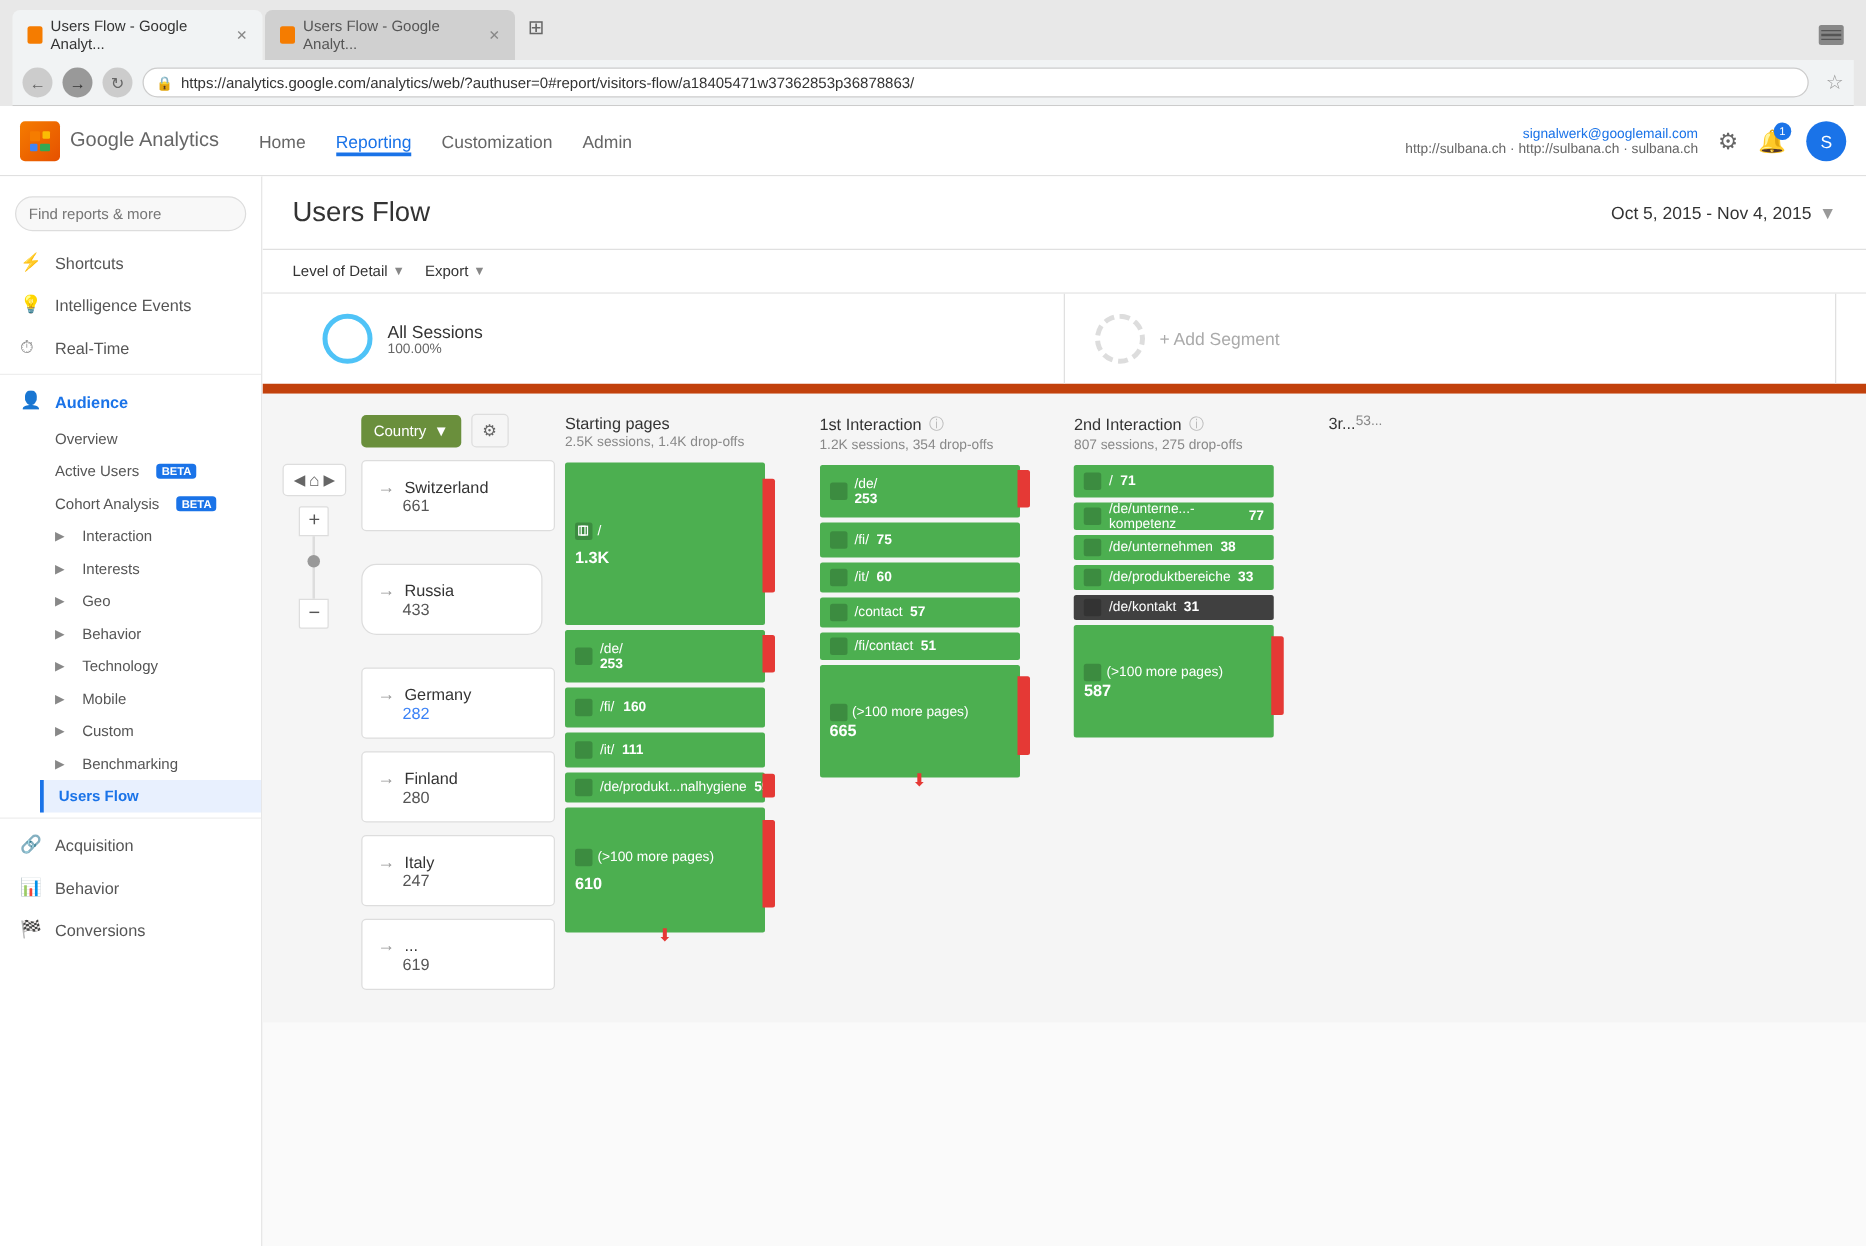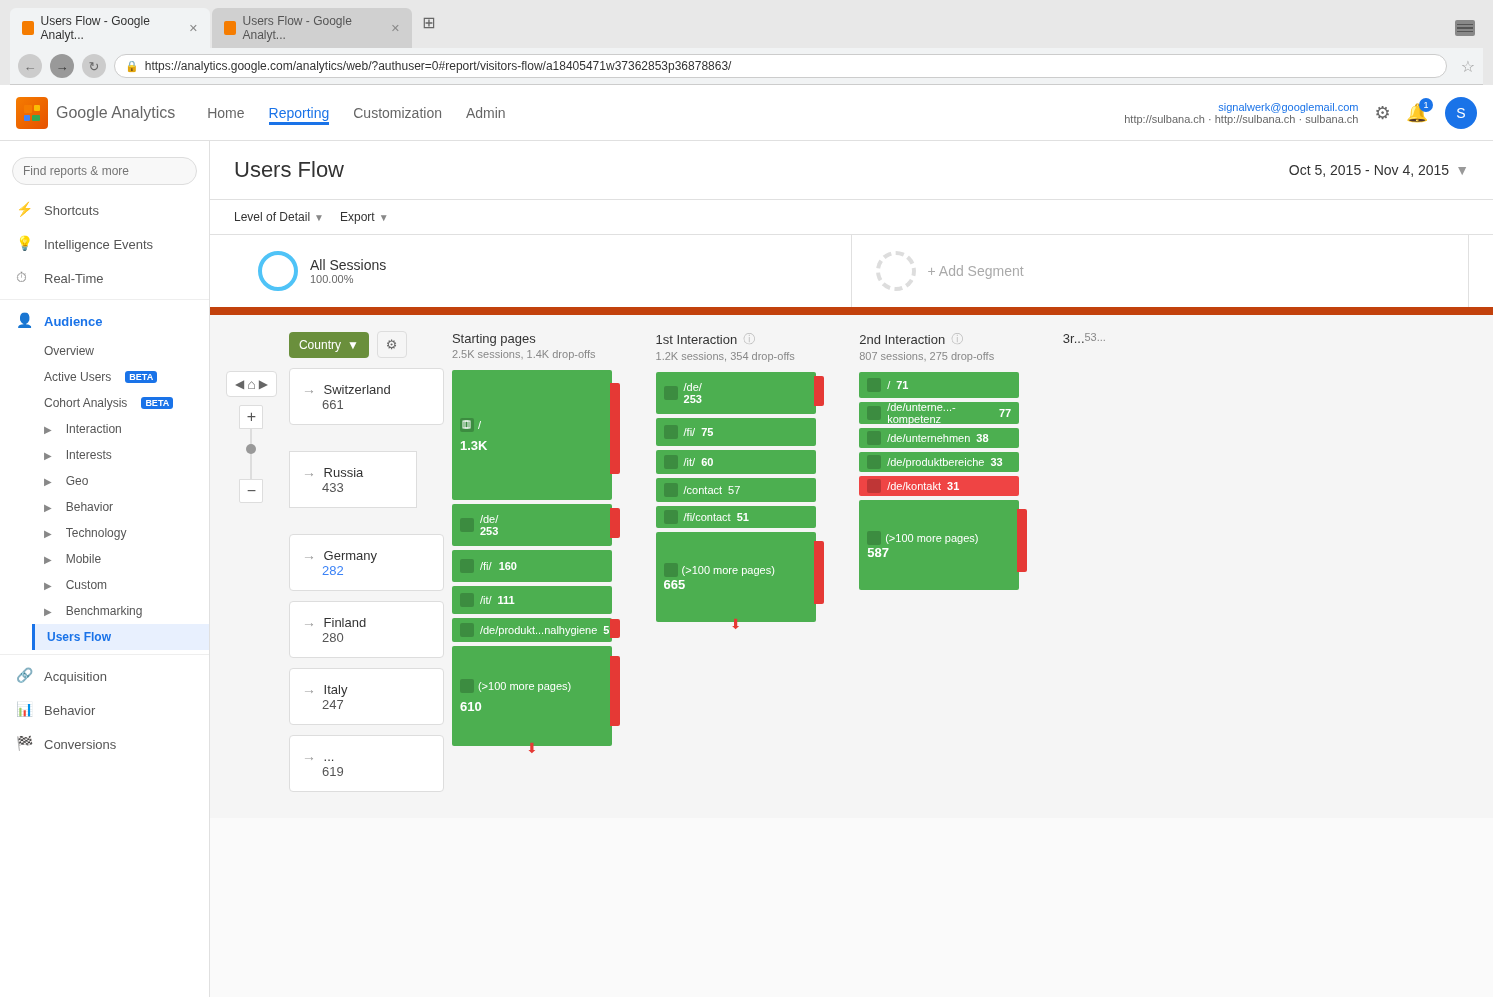--- a/index.html
+++ b/index.html
@@ -290,21 +290,21 @@
               </div>
               <div style="background:#f5f5f5;border:1px solid #ddd;padding:5px 8px;border-radius:4px;cursor:pointer;color:#666;font-size:13px;">⚙</div>
             </div>
 
             <div style="background:white;border:1px solid #ddd;border-radius:4px;padding:12px;margin-bottom:10px;width:155px;">
               <span style="color:#999;font-size:14px;margin-right:4px;">→</span>
               <span style="font-size:13px;font-weight:500;">Switzerland</span><br>
               <span style="font-size:13px;color:#555;margin-left:20px;">661</span>
             </div>
             <div style="height:16px;"></div>
-            <div style="background:white;border:1px solid #ddd;border-radius:0;padding:12px;margin-bottom:10px;width:128px;">
+            <div style="background:white;border:1px solid #ddd;border-radius:12px;padding:12px;margin-bottom:10px;width:145px;">
               <span style="color:#999;font-size:14px;margin-right:4px;">→</span>
               <span style="font-size:13px;font-weight:500;">Russia</span><br>
               <span style="font-size:13px;color:#555;margin-left:20px;">433</span>
             </div>
             <div style="height:16px;"></div>
             <div style="background:white;border:1px solid #ddd;border-radius:4px;padding:12px;margin-bottom:10px;width:155px;">
               <span style="color:#999;font-size:14px;margin-right:4px;">→</span>
               <span style="font-size:13px;font-weight:500;">Germany</span><br>
               <span style="font-size:13px;color:#3b82f6;margin-left:20px;">282</span>
             </div>
@@ -412,21 +412,21 @@
                 <span style="font-weight:bold;">75</span>
               </div>
               <div style="background:#4caf50;border-radius:2px;padding:6px 8px;margin-bottom:4px;position:relative;color:white;font-size:11px;width:160px;height:24px;display:flex;align-items:center;gap:6px;">
                 <div style="width:14px;height:14px;background:rgba(0,0,0,0.2);border-radius:2px;flex-shrink:0;"></div>
                 <span>/it/</span>
                 <span style="font-weight:bold;">60</span>
               </div>
               <div style="background:#4caf50;border-radius:2px;padding:6px 8px;margin-bottom:4px;position:relative;color:white;font-size:11px;width:160px;height:24px;display:flex;align-items:center;gap:6px;">
                 <div style="width:14px;height:14px;background:rgba(0,0,0,0.2);border-radius:2px;flex-shrink:0;"></div>
                 <span>/contact</span>
-                <span style="font-weight:normal;">57</span>
+                <span style="font-weight:bold;">57</span>
               </div>
               <div style="background:#4caf50;border-radius:2px;padding:6px 8px;margin-bottom:4px;position:relative;color:white;font-size:11px;width:160px;height:22px;display:flex;align-items:center;gap:6px;">
                 <div style="width:14px;height:14px;background:rgba(0,0,0,0.2);border-radius:2px;flex-shrink:0;"></div>
                 <span>/fi/contact</span>
                 <span style="font-weight:bold;">51</span>
               </div>
               <div style="background:#4caf50;border-radius:2px;padding:6px 8px;margin-bottom:4px;position:relative;color:white;font-size:11px;width:160px;height:90px;display:flex;flex-direction:column;justify-content:center;">
                 <div style="display:flex;align-items:center;gap:4px;width:100%;">
                   <div style="width:14px;height:14px;background:rgba(0,0,0,0.2);border-radius:2px;flex-shrink:0;"></div>
                   <span>(&gt;100 more pages)</span>
@@ -459,21 +459,21 @@
               <div style="background:#4caf50;border-radius:2px;padding:6px 8px;margin-bottom:4px;position:relative;color:white;font-size:11px;width:160px;height:20px;display:flex;align-items:center;gap:6px;">
                 <div style="width:14px;height:14px;background:rgba(0,0,0,0.2);border-radius:2px;flex-shrink:0;"></div>
                 <span>/de/unternehmen</span>
                 <span style="font-weight:bold;">38</span>
               </div>
               <div style="background:#4caf50;border-radius:2px;padding:6px 8px;margin-bottom:4px;position:relative;color:white;font-size:11px;width:160px;height:20px;display:flex;align-items:center;gap:6px;">
                 <div style="width:14px;height:14px;background:rgba(0,0,0,0.2);border-radius:2px;flex-shrink:0;"></div>
                 <span>/de/produktbereiche</span>
                 <span style="font-weight:bold;">33</span>
               </div>
-              <div style="background:#ef4444;border-radius:2px;padding:6px 8px;margin-bottom:4px;position:relative;color:white;font-size:11px;width:160px;height:20px;display:flex;align-items:center;gap:6px;">
+              <div style="background:#404040;border-radius:2px;padding:6px 8px;margin-bottom:4px;position:relative;color:white;font-size:11px;width:160px;height:20px;display:flex;align-items:center;gap:6px;">
                 <div style="width:14px;height:14px;background:rgba(0,0,0,0.2);border-radius:2px;flex-shrink:0;"></div>
                 <span>/de/kontakt</span>
                 <span style="font-weight:bold;">31</span>
               </div>
               <div style="background:#4caf50;border-radius:2px;padding:6px 8px;margin-bottom:4px;position:relative;color:white;font-size:11px;width:160px;height:90px;display:flex;flex-direction:column;justify-content:center;">
                 <div style="display:flex;align-items:center;gap:4px;width:100%;">
                   <div style="width:14px;height:14px;background:rgba(0,0,0,0.2);border-radius:2px;flex-shrink:0;"></div>
                   <span>(&gt;100 more pages)</span>
                 </div>
                 <div style="font-weight:bold;font-size:13px;">587</div>

